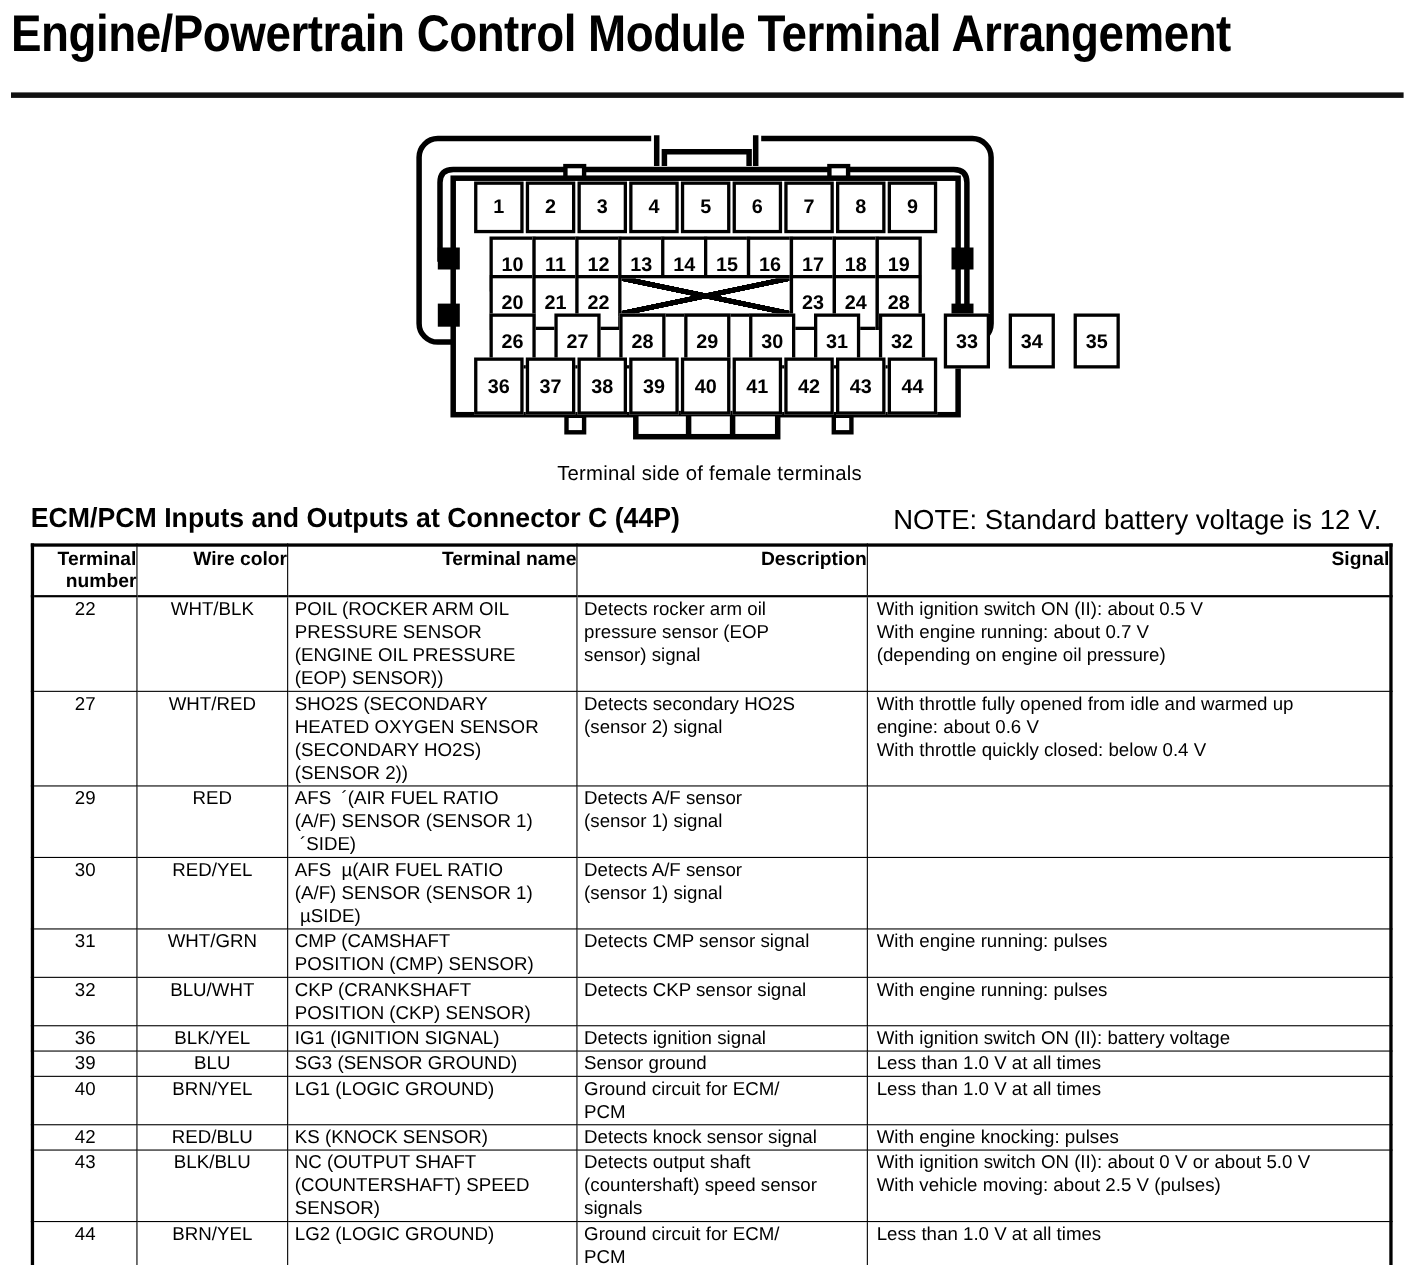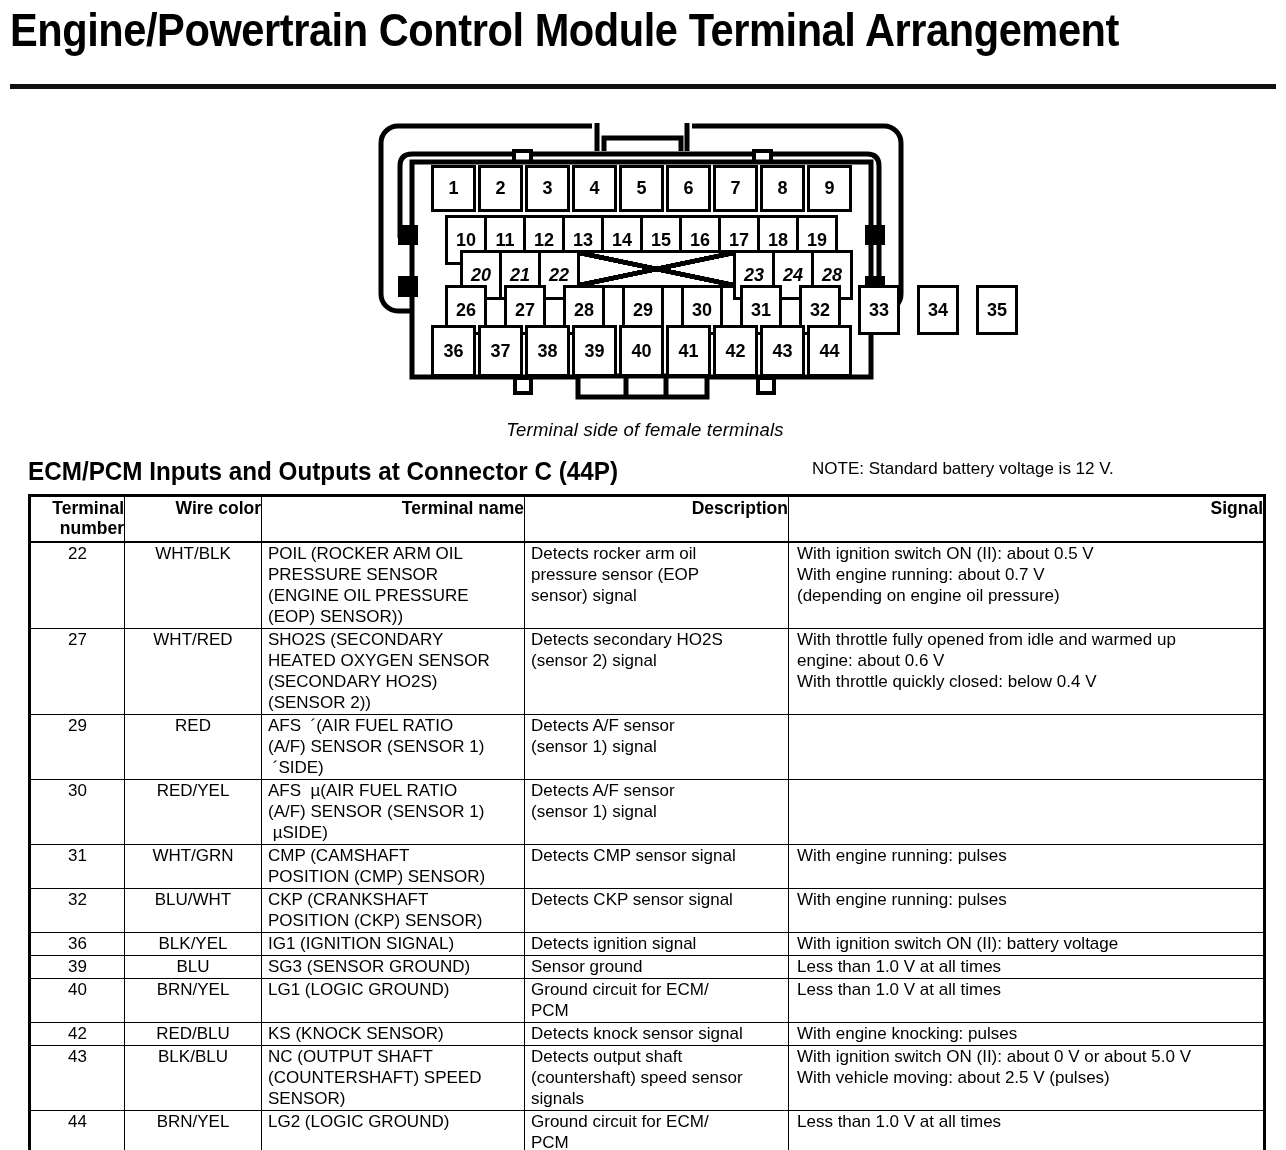--- a/index.html
+++ b/index.html
@@ -14,21 +14,21 @@
     transform:scaleX(0.885);transform-origin:0 0;
   }
   .title-rule{position:absolute;left:10px;top:84px;width:1266px;height:5px;background:#111;}
 
   
   .connector{position:absolute;left:370px;top:110px;width:550px;height:345px;}
   .connector svg{position:absolute;left:0;top:0;z-index:1;}
   .term-row{position:absolute;display:flex;z-index:2;}
   .row-0{top:55px;left:61px;}
   .row-1{top:105px;left:75px;}
-  .row-2{top:140px;left:90px;font-style:italic;}
+  .row-2{top:140px;left:75px;}
   .row-3{top:175px;left:75px;gap:20px;}
   .row-4{top:215px;left:61px;}
   .cell{
     box-sizing:border-box;background:#fff;border:3px solid #000;
     display:flex;align-items:center;justify-content:center;
     font-weight:bold;font-size:18px;
   }
   .cell-lg{width:45px;height:47px;}
   .row-4 .cell-lg{height:52px;}
   .cell-lg + .cell-lg{margin-left:2px;}
@@ -36,29 +36,29 @@
   .cell-sm + .cell-sm, .cell-sm + .cross, .cross + .cell-sm{margin-left:-3px;}
   .cross{
     box-sizing:border-box;width:159px;height:38px;border:3px solid #000;
     background-image:
       linear-gradient(to top right,    transparent calc(50% - 2.6px), #000 calc(50% - 2.4px), #000 calc(50% + 2.4px), transparent calc(50% + 2.6px)),
       linear-gradient(to bottom right, transparent calc(50% - 2.6px), #000 calc(50% - 2.4px), #000 calc(50% + 2.4px), transparent calc(50% + 2.6px));
     background-color:#fff;
   }
   .connector-caption{
     position:absolute;top:309px;left:0;width:100%;text-align:center;
-    font-size:18.5px;letter-spacing:0.2px;z-index:2;font-style:italic;
+    font-size:18.5px;letter-spacing:0.2px;z-index:2;
   }
 
   
   .section-heading{
     position:absolute;left:28px;top:457px;font-size:25px;font-weight:bold;
     white-space:nowrap;transform:scaleX(0.97);transform-origin:0 0;
   }
-  .note{position:absolute;left:812px;top:459px;font-size:17px;white-space:nowrap;}
+  .note{position:absolute;left:812px;top:459px;font-size:25px;white-space:nowrap;}
 
   
   .io-table{
     position:absolute;left:28px;top:494px;width:1235px;
     border-collapse:collapse;table-layout:fixed;border:3px solid #000;background:#fff;
   }
   .io-table th{
     border:1.7px solid #000;border-bottom:2px solid #000;
     font-size:17.5px;font-weight:bold;text-align:right;vertical-align:top;
     padding:1px 0 3px;line-height:20px;white-space:pre-line;

